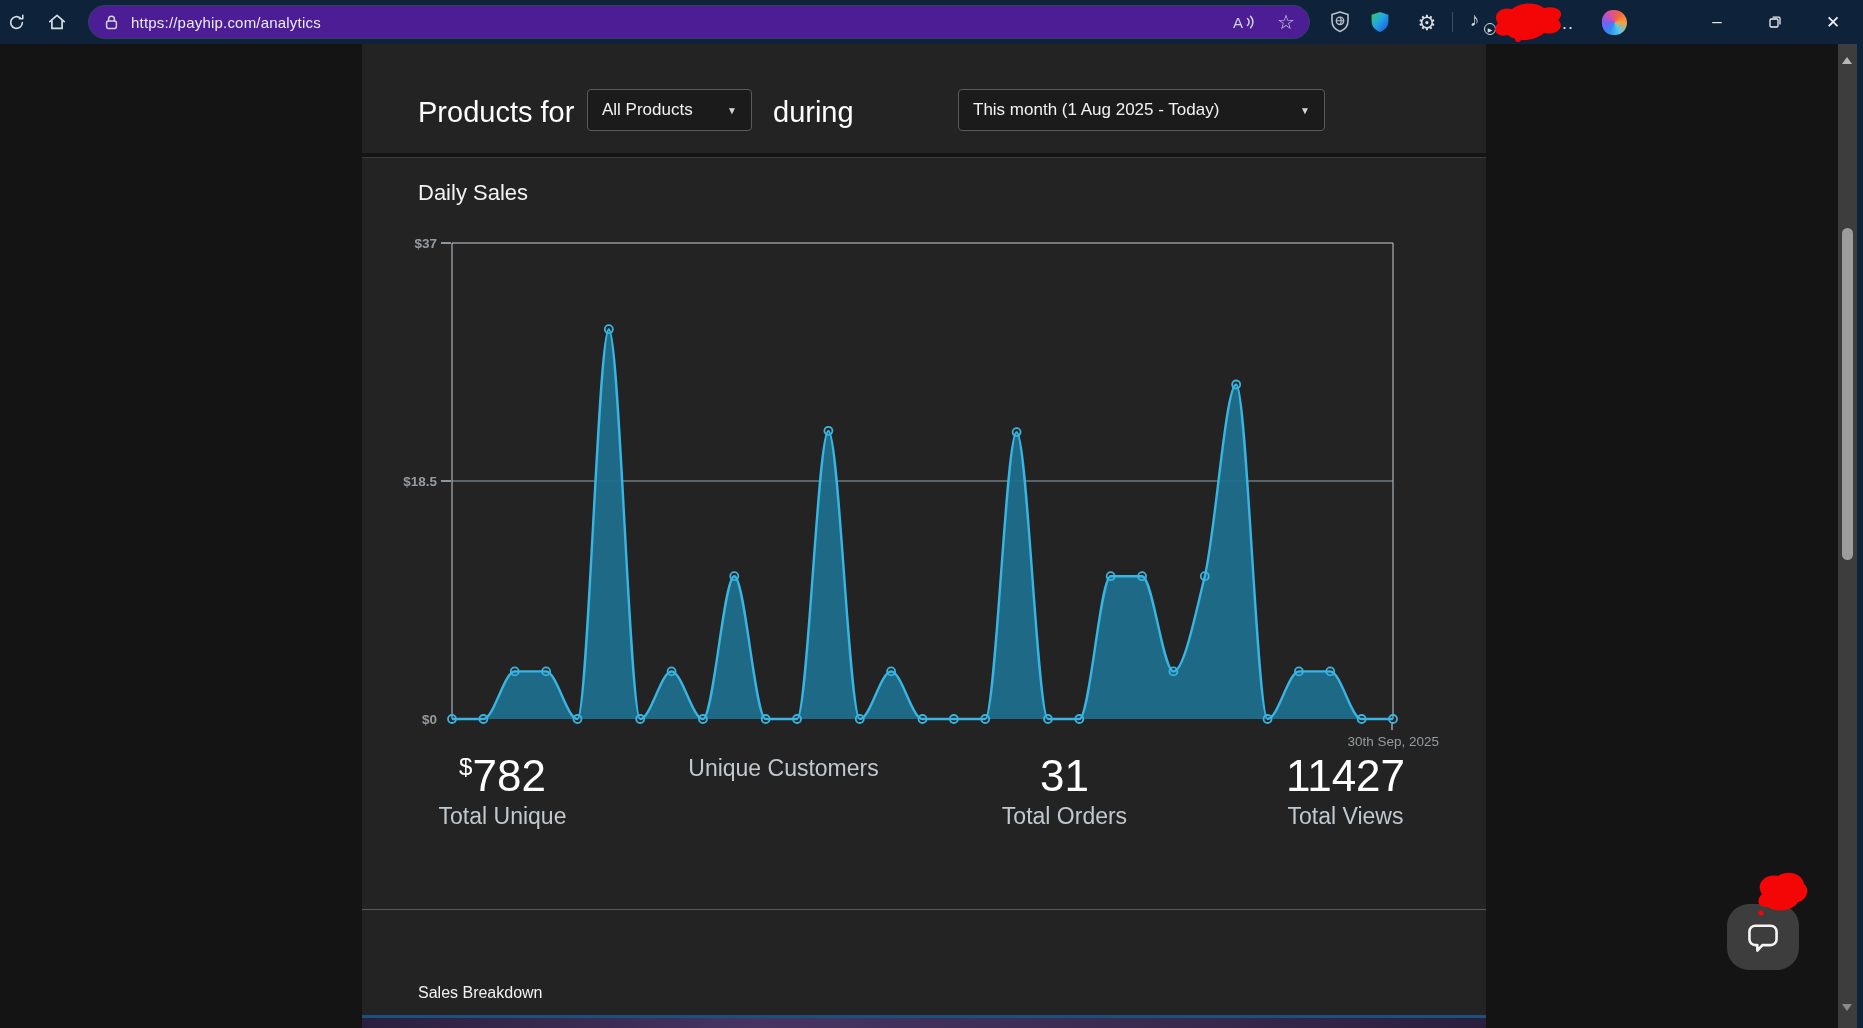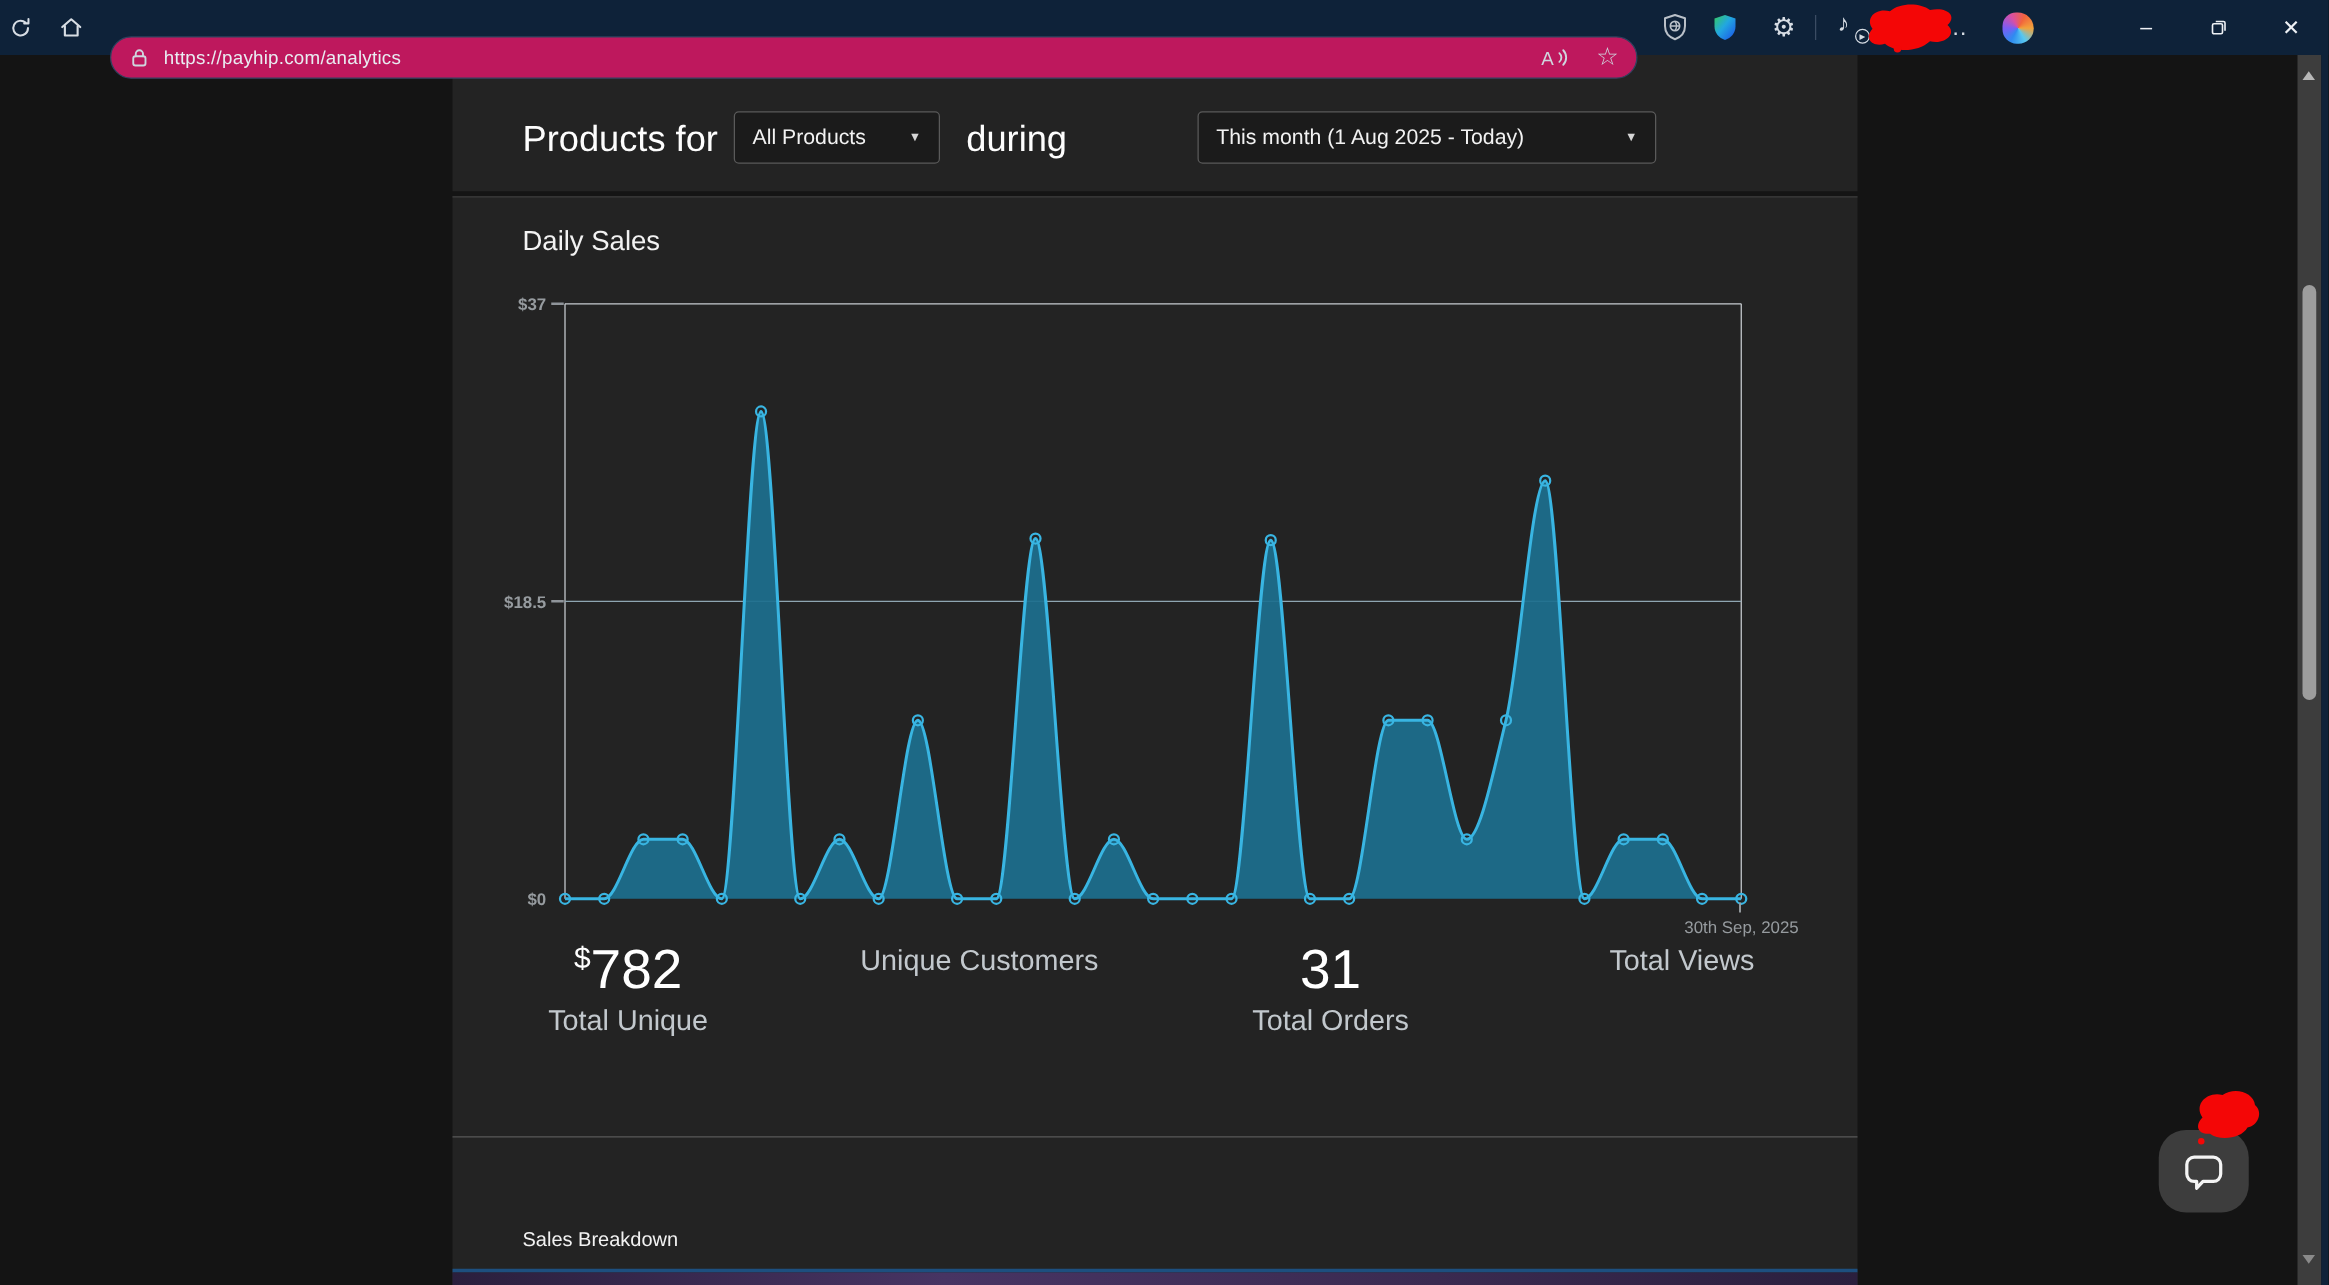--- a/index.html
+++ b/index.html
@@ -4,22 +4,22 @@
 <style>
   * { margin:0; padding:0; box-sizing:border-box; }
   html,body { width:1863px; height:1028px; overflow:hidden; background:#141414;
               font-family:"Liberation Sans", sans-serif; }
   .app { position:relative; width:1863px; height:1028px; overflow:hidden; background:#141414; }
 
   
   .titlebar { position:absolute; left:0; top:0; width:1863px; height:44px; background:#0e2239; z-index:30; }
   .tbtn { position:absolute; top:6px; width:32px; height:32px; border-radius:6px;
           display:flex; align-items:center; justify-content:center; color:#d7dde4; cursor:pointer; }
-  .addr { position:absolute; left:88px; top:5px; width:1222px; height:34px; background:#be185d;
-          border:1px solid #31425f; border-radius:17px; display:flex; align-items:center; color:#e9edf2;margin-top:24px; }
+  .addr { position:absolute; left:88px; top:5px; width:1222px; height:34px; background:#4c1d95;
+          border:1px solid #31425f; border-radius:17px; display:flex; align-items:center; color:#e9edf2; }
   .addr .url { margin-left:12px; font-size:15px; letter-spacing:.2px; }
   .addr .lock { margin-left:15px; display:flex; }
   .abtn { position:absolute; top:1px; width:32px; height:30px; display:flex; align-items:center;
           justify-content:center; color:#cfd6de; cursor:pointer; }
   .glyph { font-size:20px; line-height:1; }
   .divider { position:absolute; left:1452px; top:12px; width:1px; height:20px; background:#3b4c63; }
   .win { position:absolute; top:0; height:44px; width:58px; display:flex; align-items:center;
          justify-content:center; color:#eef1f5; cursor:pointer; font-size:17px; }
   .copilot { width:25px; height:25px; border-radius:46% 54% 52% 48%;
              background:conic-gradient(from 210deg,#2e8bf0,#7a5df5,#d94fa4,#f2643c,#f2a33c,#58c8f0,#2e8bf0); }
@@ -230,20 +230,21 @@
         <div class="lbl">Total Unique</div>
       </div>
       <div class="stat">
         <div class="lbl">Unique Customers</div>
       </div>
       <div class="stat">
         <div class="num"><span>31</span></div>
         <div class="lbl">Total Orders</div>
       </div>
       <div class="stat">
+        <div class="num"><span>11427</span></div>
         <div class="lbl">Total Views</div>
       </div>
     </div>
 
     <div class="hr"></div>
     <div class="bd-title">Sales Breakdown</div>
     <div class="strip-blue"></div>
     <div class="strip-purple"></div>
   </div>
 

